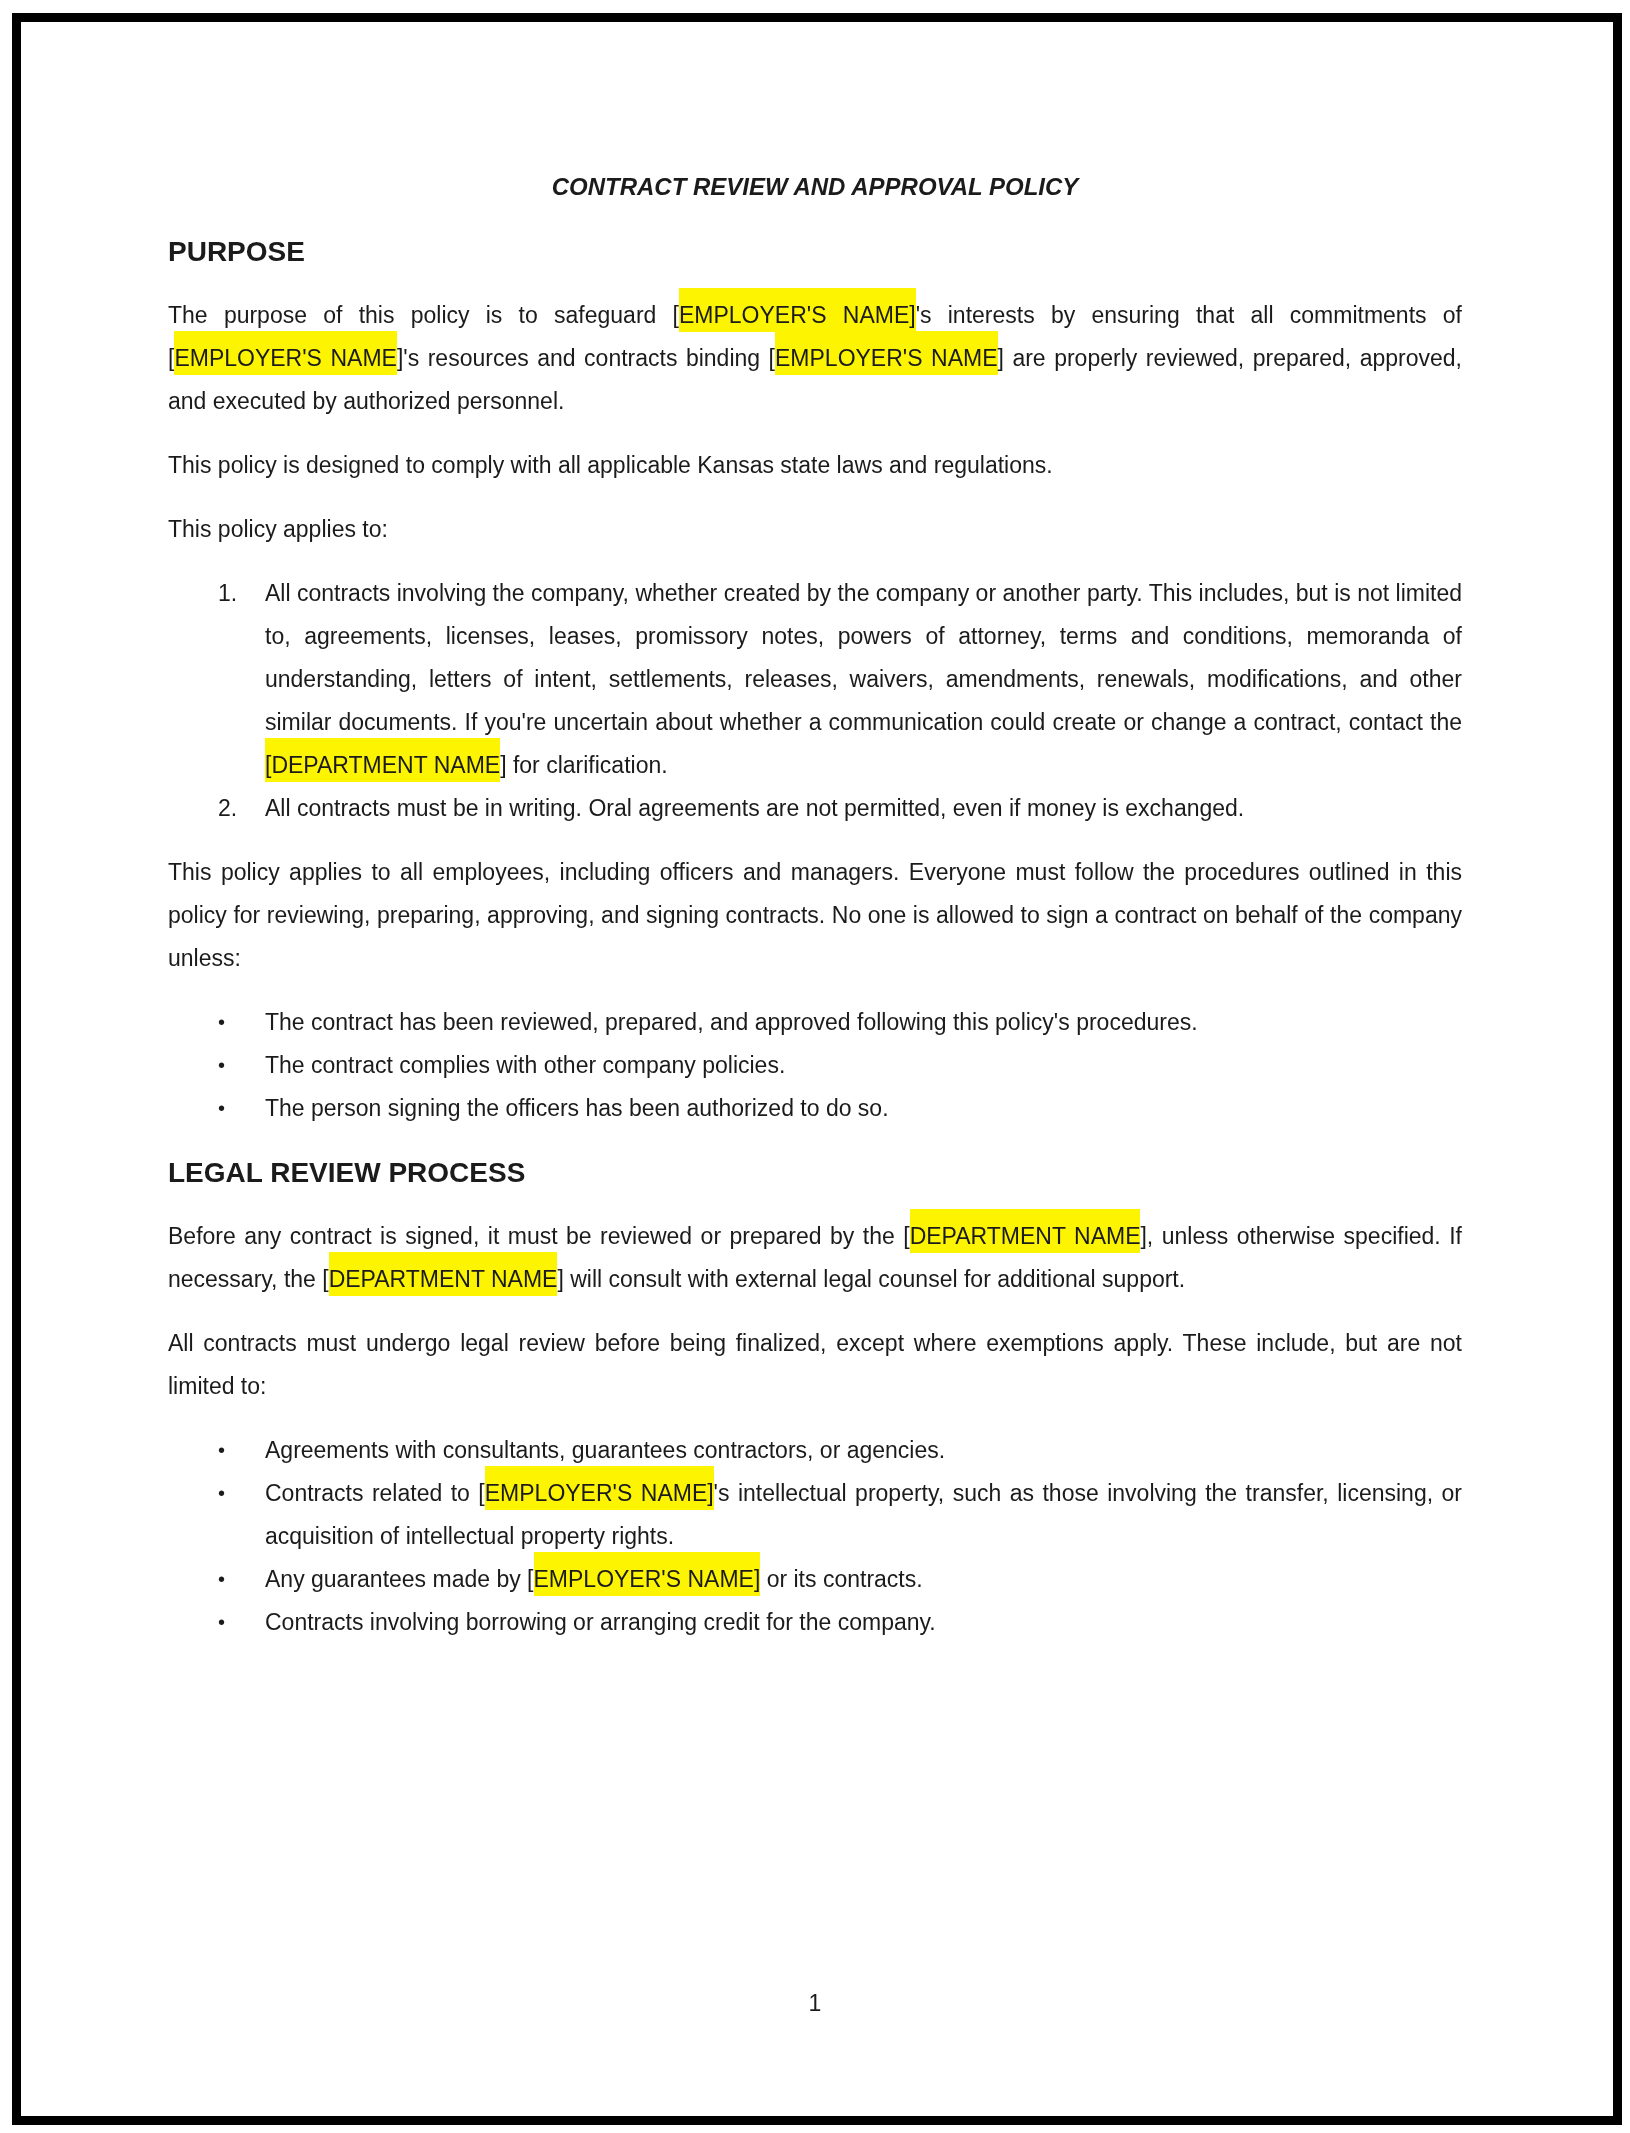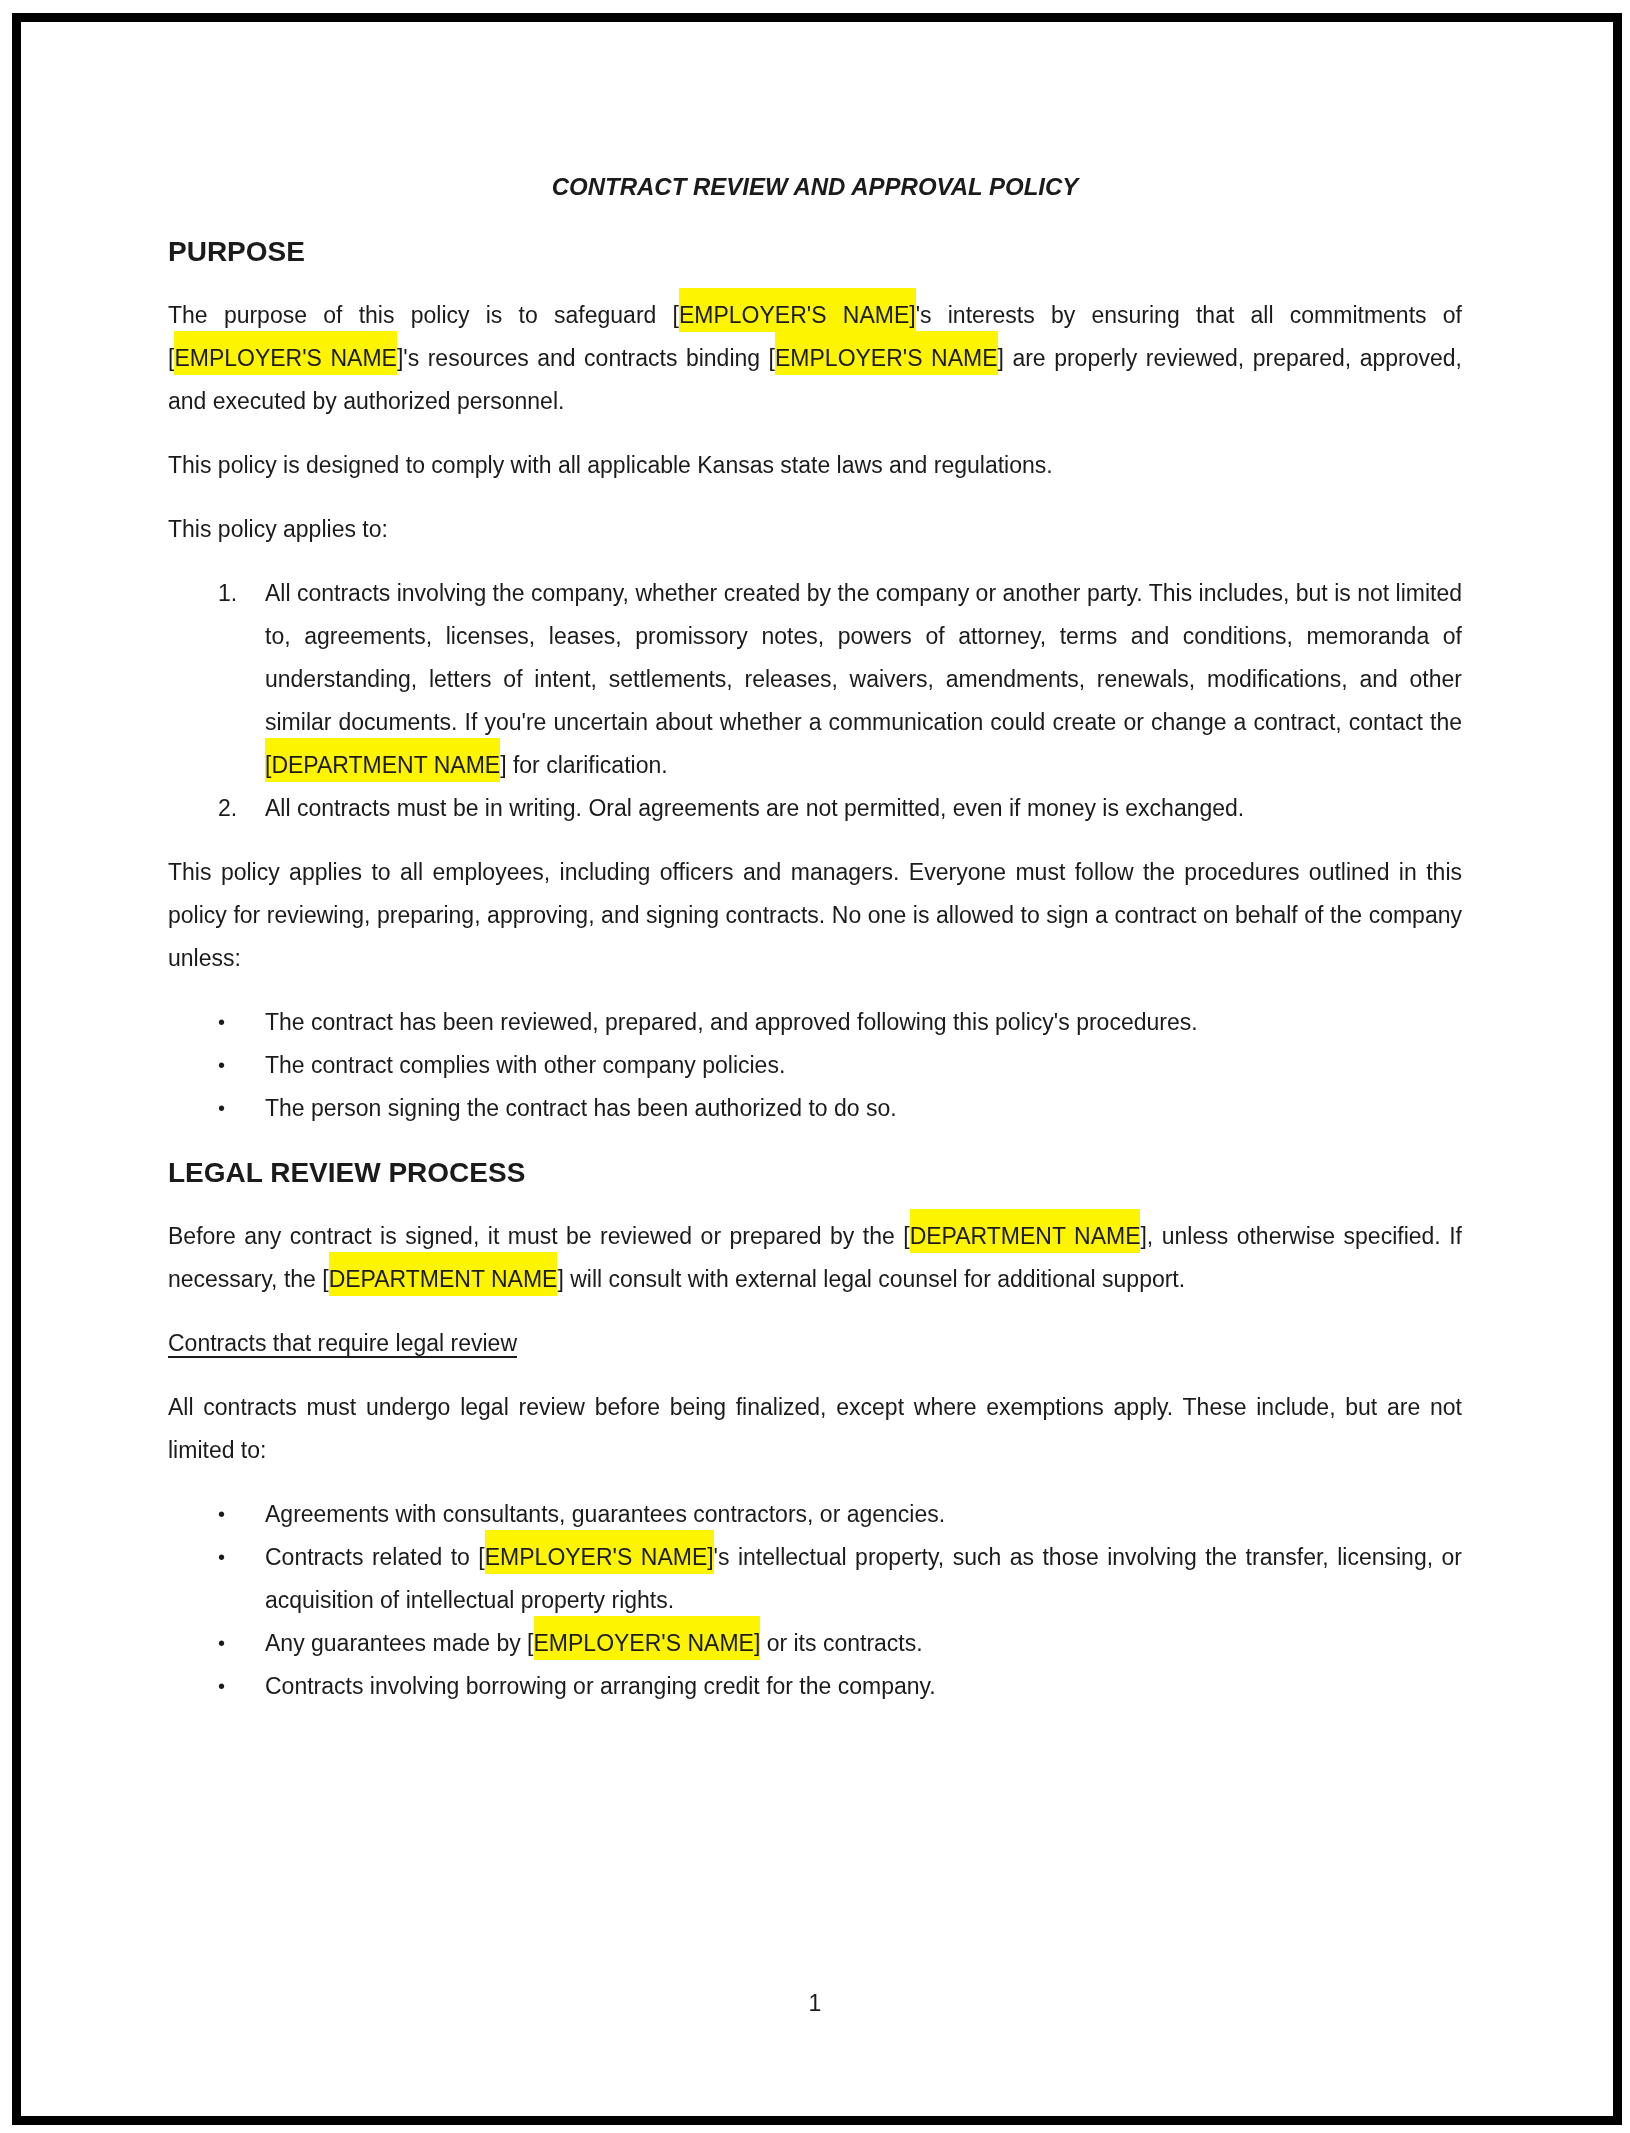--- a/index.html
+++ b/index.html
@@ -127,29 +127,28 @@
     <li class="li">
       <span class="marker bullet-glyph">•</span>
       <div>The contract has been reviewed, prepared, and approved following this policy's procedures.</div>
     </li>
     <li class="li">
       <span class="marker bullet-glyph">•</span>
       <div>The contract complies with other company policies.</div>
     </li>
     <li class="li">
       <span class="marker bullet-glyph">•</span>
-      <div>The person signing the contract has been authorized to do so.</div>
+      <div>The person signing the officers has been authorized to do so.</div>
     </li>
   </ul>
 
   <h2 class="heading">LEGAL REVIEW PROCESS</h2>
 
   <p class="para"><span>Before any contract is signed, it must be reviewed or prepared by the [</span><span class="hl">DEPARTMENT NAME</span><span>], unless otherwise specified. If necessary, the [</span><span class="hl">DEPARTMENT NAME</span><span>] will consult with external legal counsel for additional support.</span></p>
 
-  <div class="subheading">Contracts that require legal review</div>
 
   <p class="para">All contracts must undergo legal review before being finalized, except where exemptions apply. These include, but are not limited to:</p>
 
   <ul class="list">
     <li class="li">
       <span class="marker bullet-glyph">•</span>
       <div><span>Agreements with consultants, guarantees contractors, or agencies.</span></div>
     </li>
     <li class="li">
       <span class="marker bullet-glyph">•</span>

